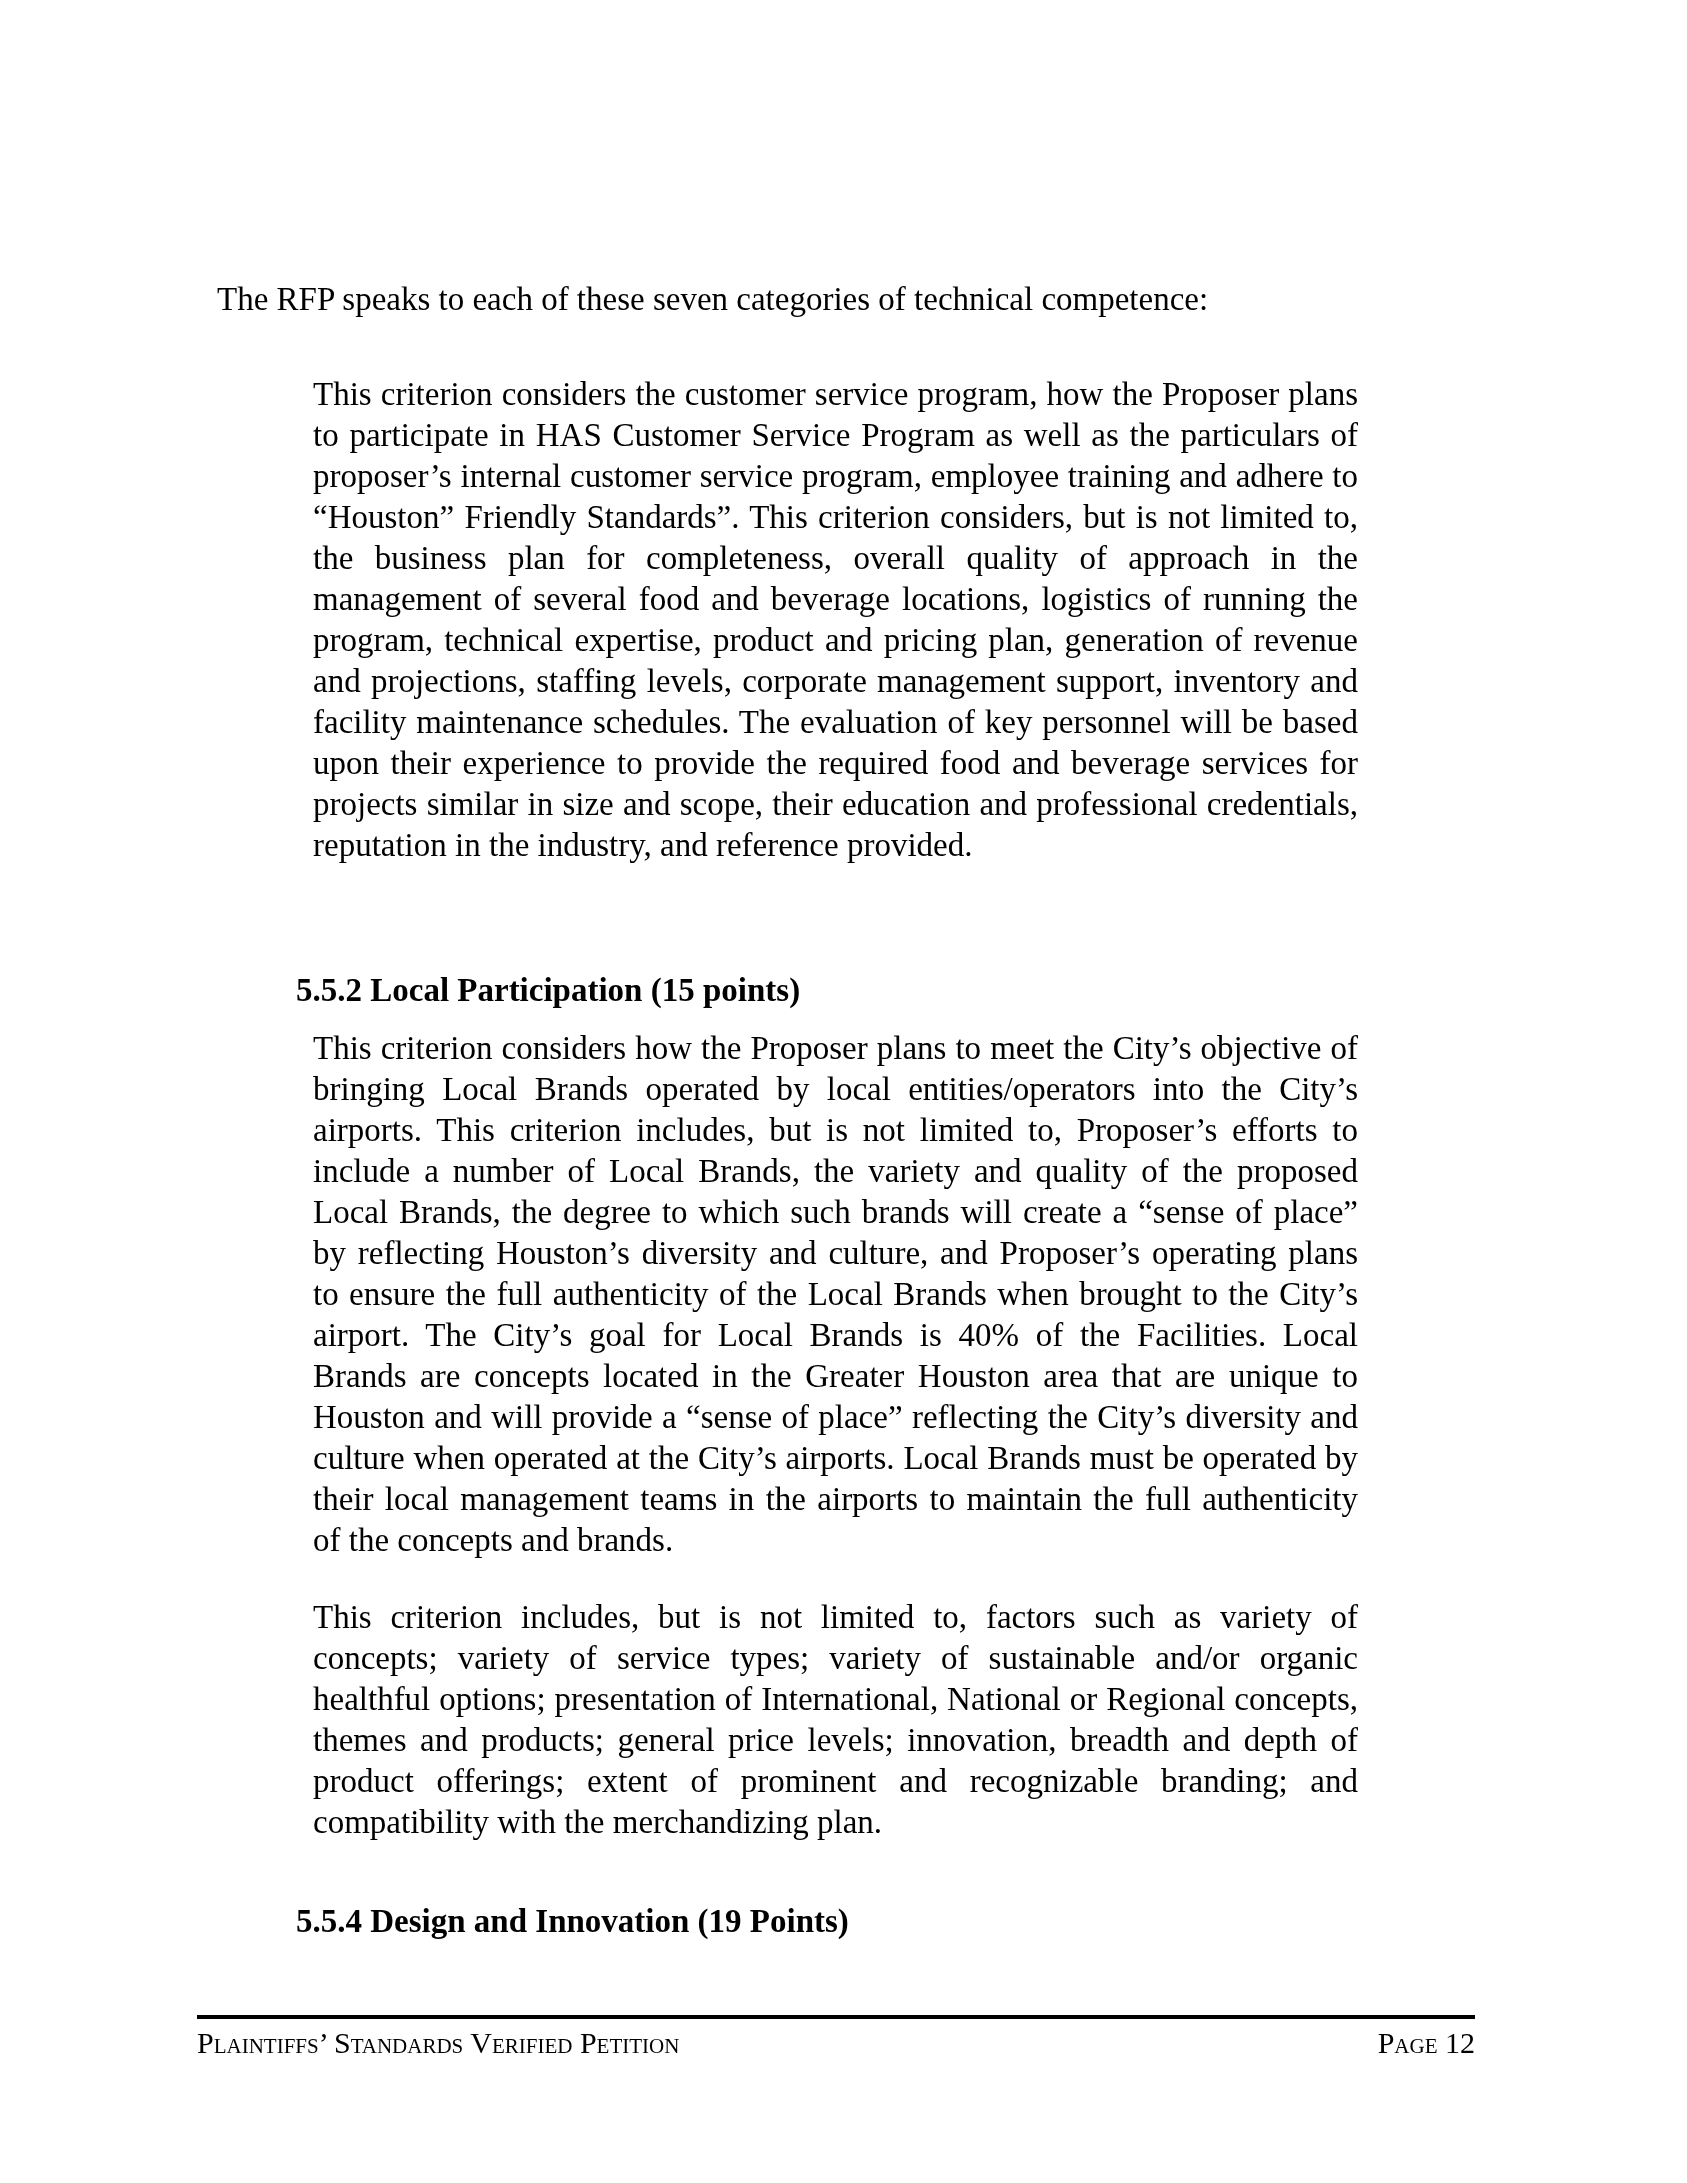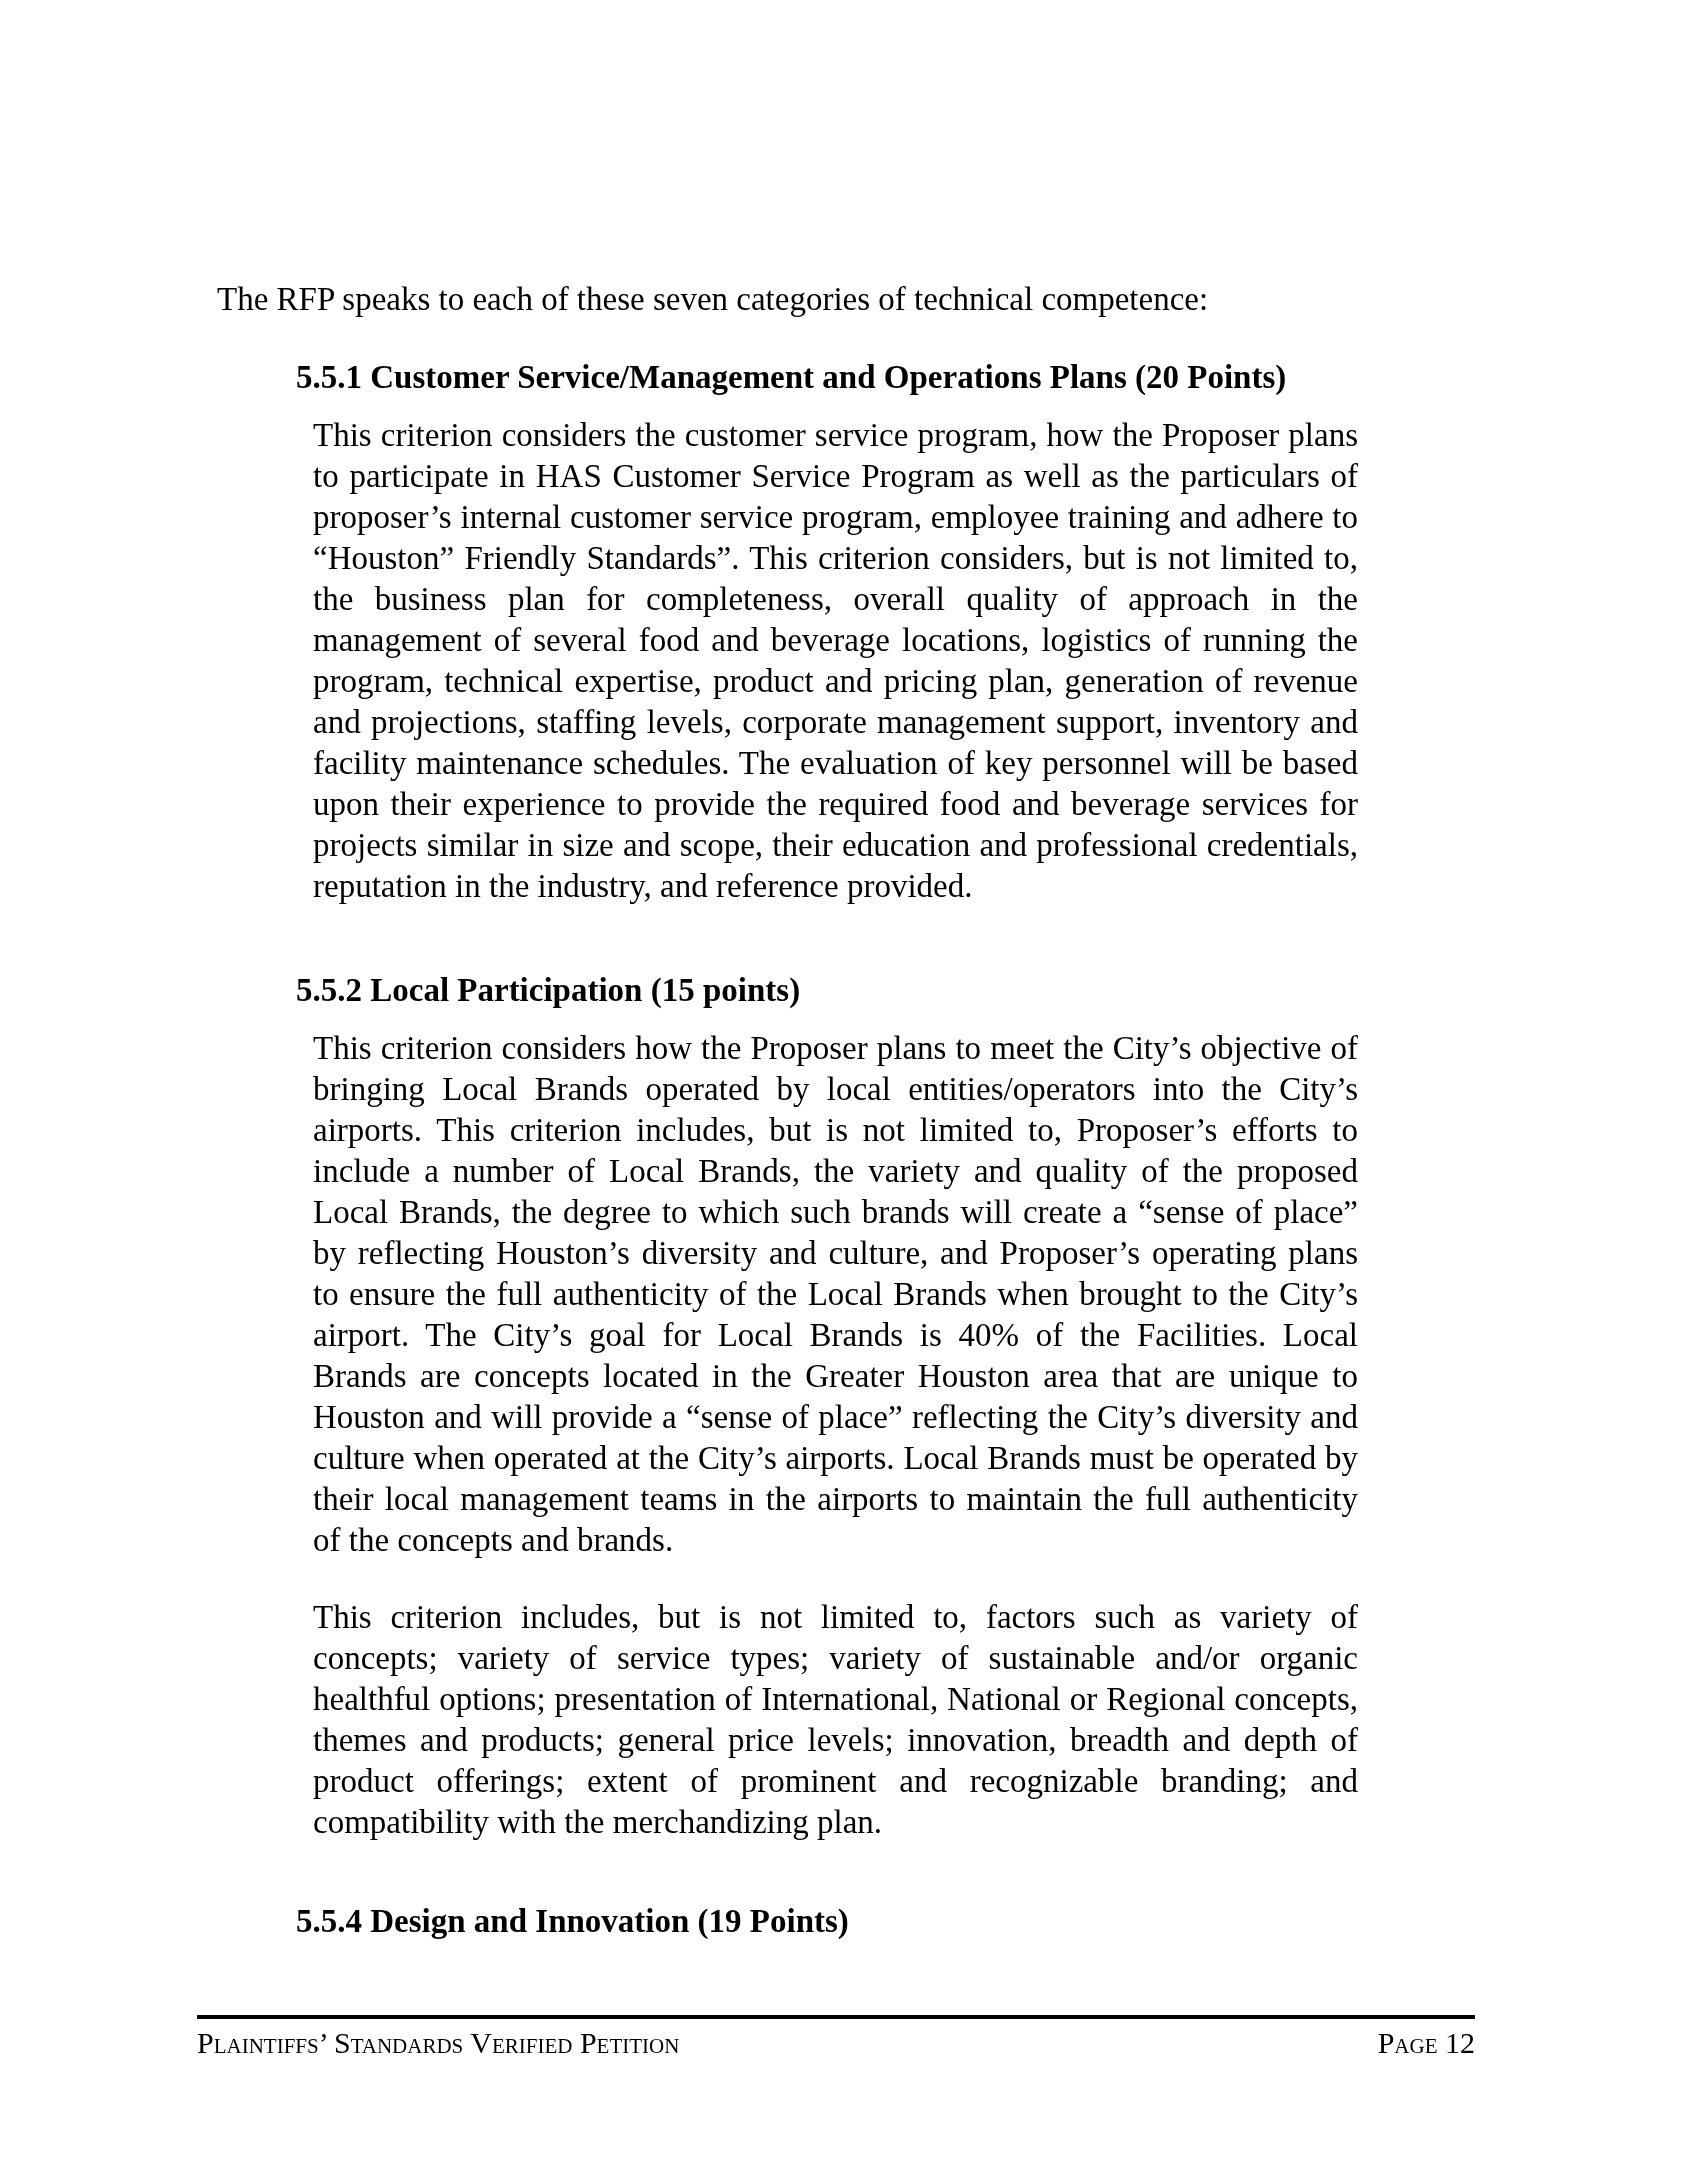--- a/index.html
+++ b/index.html
@@ -16,21 +16,20 @@
   .footer-rule { position:absolute; left:197px; width:1278px; top:2015px; height:4px; background:#000; }
   .footer { position:absolute; left:197px; width:1278px; top:2024px; font-size:30px; line-height:37px;
             font-variant:small-caps; display:flex; justify-content:space-between; }
 </style>
 </head>
 <body>
 
 <div class="intro">The RFP speaks to each of these seven categories of technical competence:</div>
 
 <div class="section" id="s1">
-  <h2>5.5.1 Customer Service/Management and Operations Plans (20 Points)</h2>
   <p>This criterion considers the customer service program, how the Proposer plans to participate in HAS Customer Service Program as well as the particulars of proposer’s internal customer service program, employee training and adhere to “Houston” Friendly Standards”. This criterion considers, but is not limited to, the business plan for completeness, overall quality of approach in the management of several food and beverage locations, logistics of running the program, technical expertise, product and pricing plan, generation of revenue and projections, staffing levels, corporate management support, inventory and facility maintenance schedules. The evaluation of key personnel will be based upon their experience to provide the required food and beverage services for projects similar in size and scope, their education and professional credentials, reputation in the industry, and reference provided.</p>
 </div>
 
 <div class="section" id="s2">
   <h2>5.5.2 Local Participation (15 points)</h2>
   <p>This criterion considers how the Proposer plans to meet the City’s objective of bringing Local Brands operated by local entities/operators into the City’s airports. This criterion includes, but is not limited to, Proposer’s efforts to include a number of Local Brands, the variety and quality of the proposed Local Brands, the degree to which such brands will create a “sense of place” by reflecting Houston’s diversity and culture, and Proposer’s operating plans to ensure the full authenticity of the Local Brands when brought to the City’s airport. The City’s goal for Local Brands is 40% of the Facilities. Local Brands are concepts located in the Greater Houston area that are unique to Houston and will provide a “sense of place” reflecting the City’s diversity and culture when operated at the City’s airports. Local Brands must be operated by their local management teams in the airports to maintain the full authenticity of the concepts and brands.</p>
 </div>
 
 <div class="section" id="s3">
   <p>This criterion includes, but is not limited to, factors such as variety of concepts; variety of service types; variety of sustainable and/or organic healthful options; presentation of International, National or Regional concepts, themes and products; general price levels; innovation, breadth and depth of product offerings; extent of prominent and recognizable branding; and compatibility with the merchandizing plan.</p>

